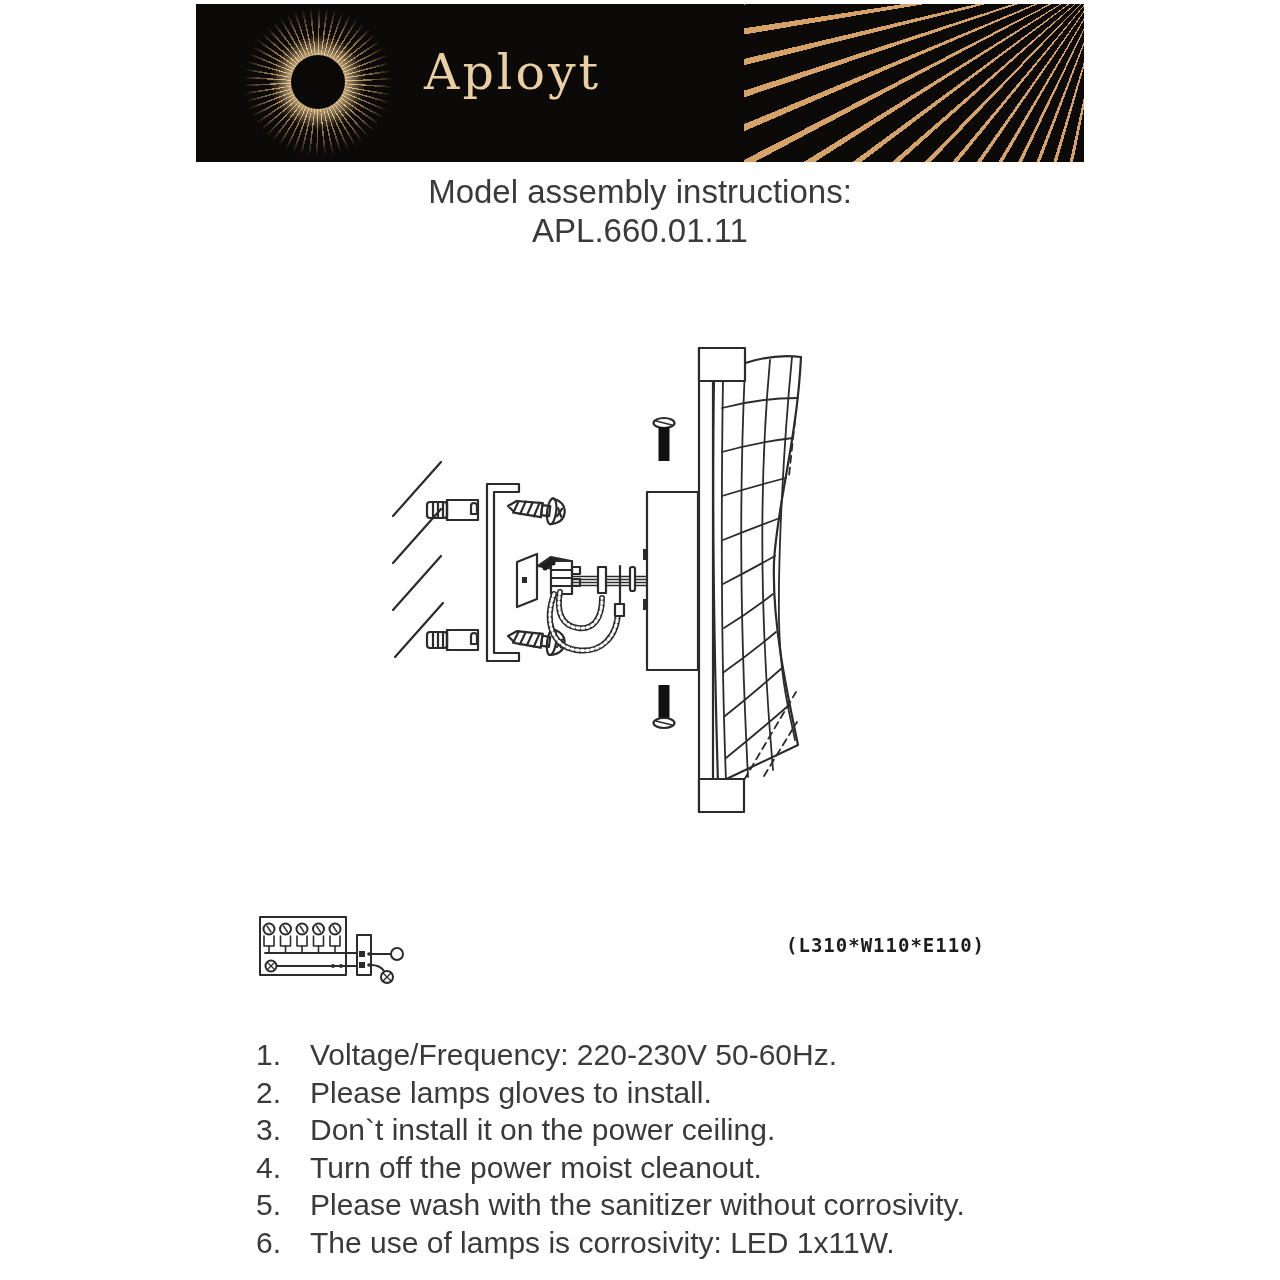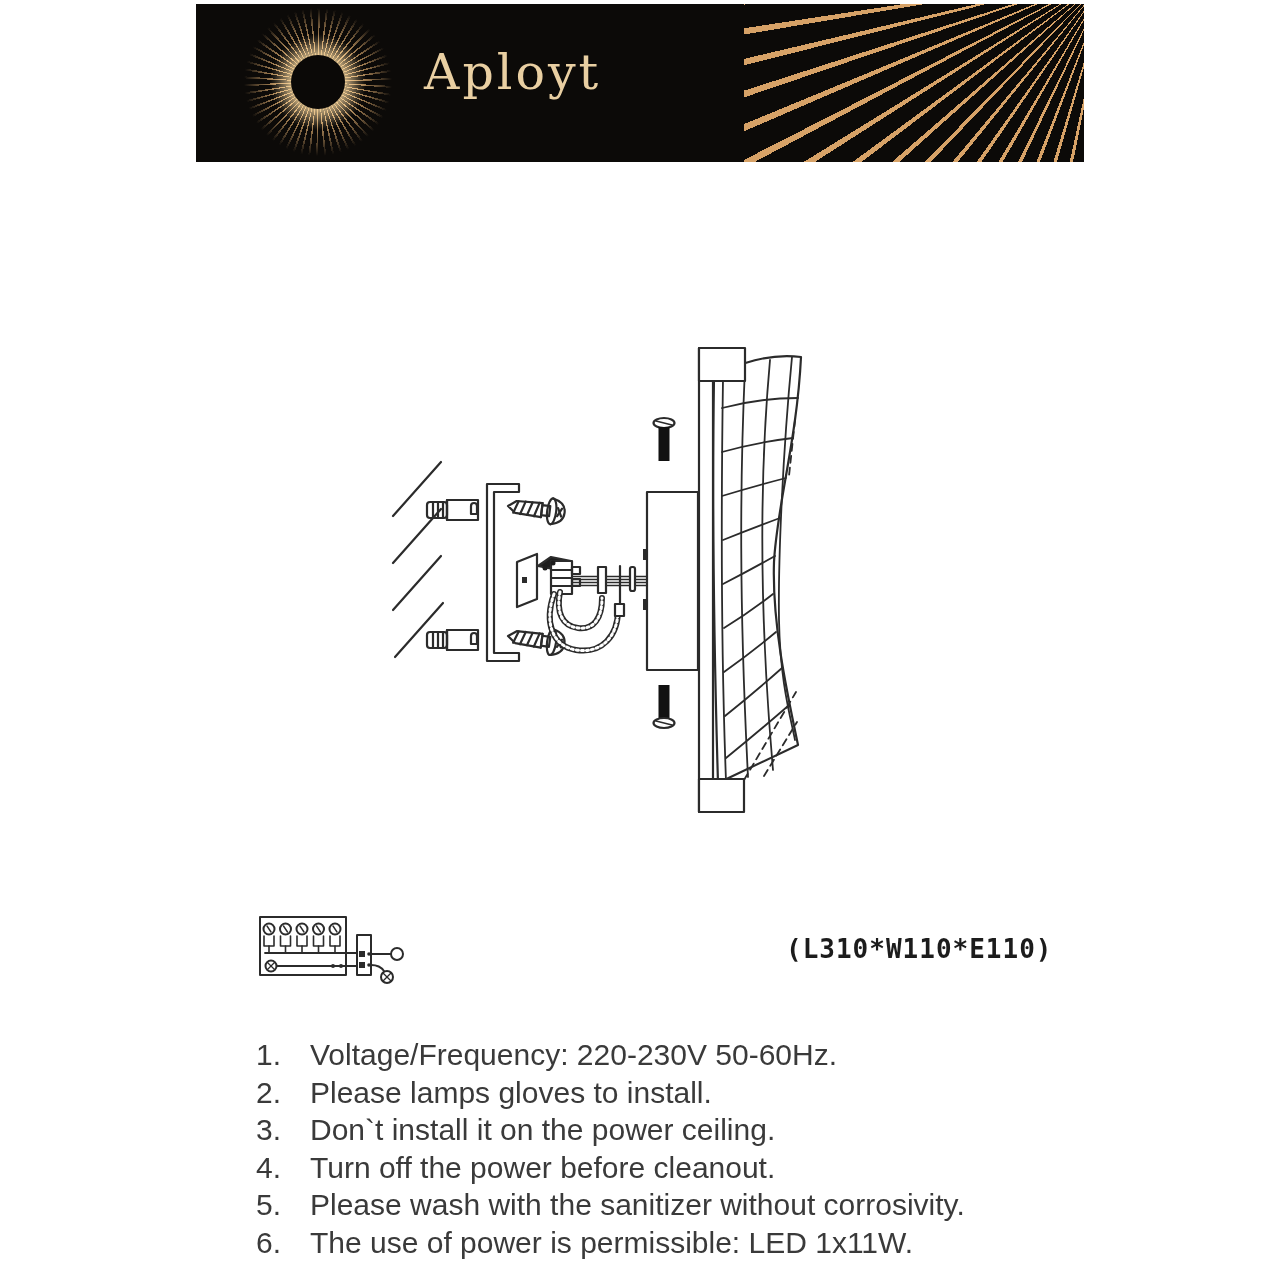--- a/index.html
+++ b/index.html
@@ -25,40 +25,44 @@
   .title-wrap{position:absolute;left:0;top:172px;width:1280px;text-align:center;
         font-size:33px;line-height:39px;color:#3a3a3a;}
 
   
   .main-diagram{position:absolute;left:383px;top:333px;}
   .wiring-diagram{position:absolute;left:250px;top:906px;}
   svg{display:block;}
 
   
   .dims{position:absolute;left:786px;top:934px;font-family:"DejaVu Sans Mono", monospace;
-        font-weight:700;font-size:26px;letter-spacing:1px;color:#1c1c1c;}
+        font-weight:700;font-size:19px;letter-spacing:1px;color:#1c1c1c;}
 
   
   .instructions{position:absolute;left:256px;top:1036px;width:850px;font-size:30px;color:#3a3a3a;}
   .instr-row{display:flex;line-height:37.5px;}
   .instr-num{width:54px;flex:0 0 54px;}
   .instr-text{flex:1;}
 </style>
 </head>
 <body>
 
 <div class="page">
 
   <div class="banner">
     <div class="rays"></div>
     <div class="spokes"></div>
     <div class="spokes-hole"></div>
     <div class="brand">Aployt</div>
   </div>
 
+  <div class="title-wrap">
+    <div>Model assembly instructions:</div>
+    <div>APL.660.01.11</div>
+  </div>
 
   <svg class="main-diagram" width="452" height="492" viewBox="383 333 452 492" fill="none" stroke="#2b2b2b" stroke-width="2.2" stroke-linecap="round" stroke-linejoin="round">
 
     <g>
       <line x1="393" y1="516" x2="441" y2="462"></line>
       <line x1="393" y1="563" x2="441" y2="509"></line>
       <line x1="393" y1="610" x2="441" y2="556"></line>
       <line x1="395" y1="657" x2="443" y2="603"></line>
     </g>
 
@@ -248,25 +252,25 @@
     <div class="instr-row">
       <span class="instr-num">2.</span>
       <span class="instr-text">Please lamps gloves to install.</span>
     </div>
     <div class="instr-row">
       <span class="instr-num">3.</span>
       <span class="instr-text">Don`t install it on the power ceiling.</span>
     </div>
     <div class="instr-row">
       <span class="instr-num">4.</span>
-      <span class="instr-text">Turn off the power before cleanout.</span>
+      <span class="instr-text">Turn off the power moist cleanout.</span>
     </div>
     <div class="instr-row">
       <span class="instr-num">5.</span>
       <span class="instr-text">Please wash with the sanitizer without corrosivity.</span>
     </div>
     <div class="instr-row">
       <span class="instr-num">6.</span>
-      <span class="instr-text">The use of power is permissible: LED 1x11W.</span>
+      <span class="instr-text">The use of lamps is corrosivity: LED 1x11W.</span>
     </div>
   </div>
 
 </div>
 
 </body></html>

